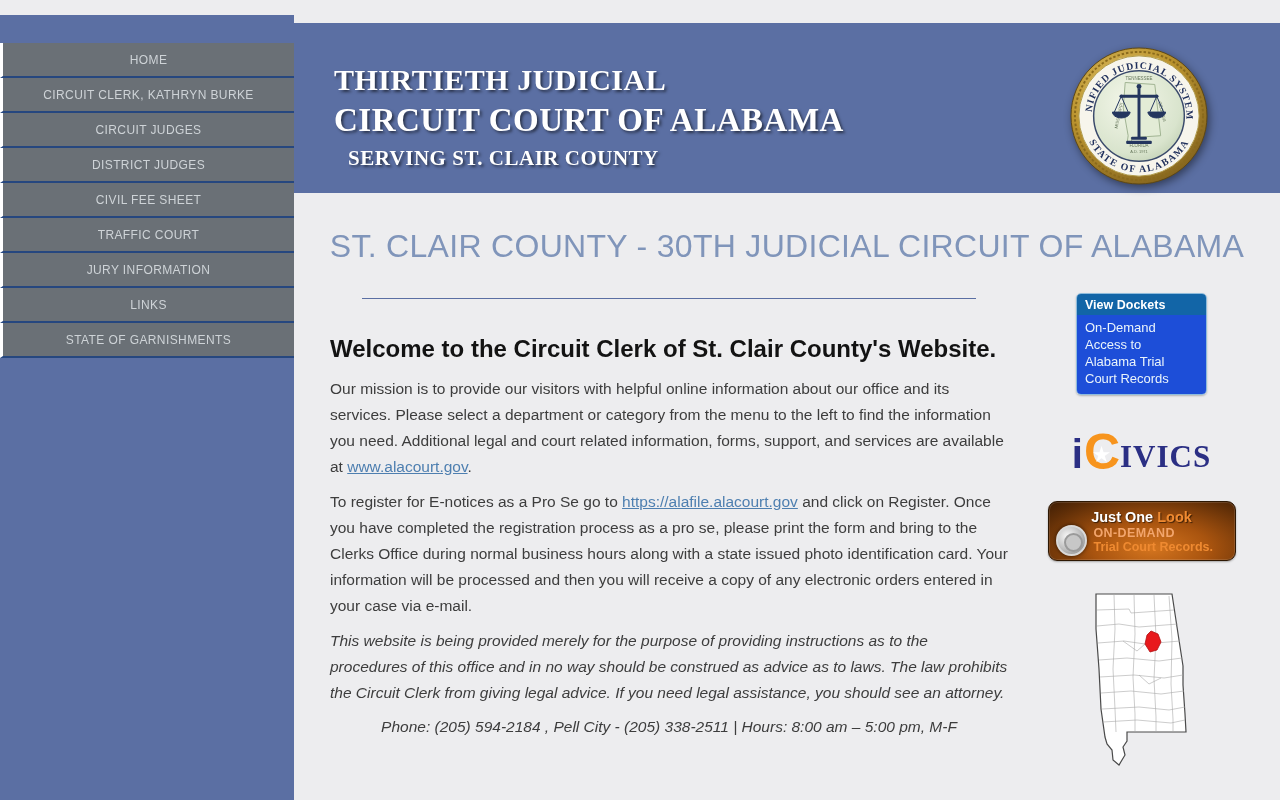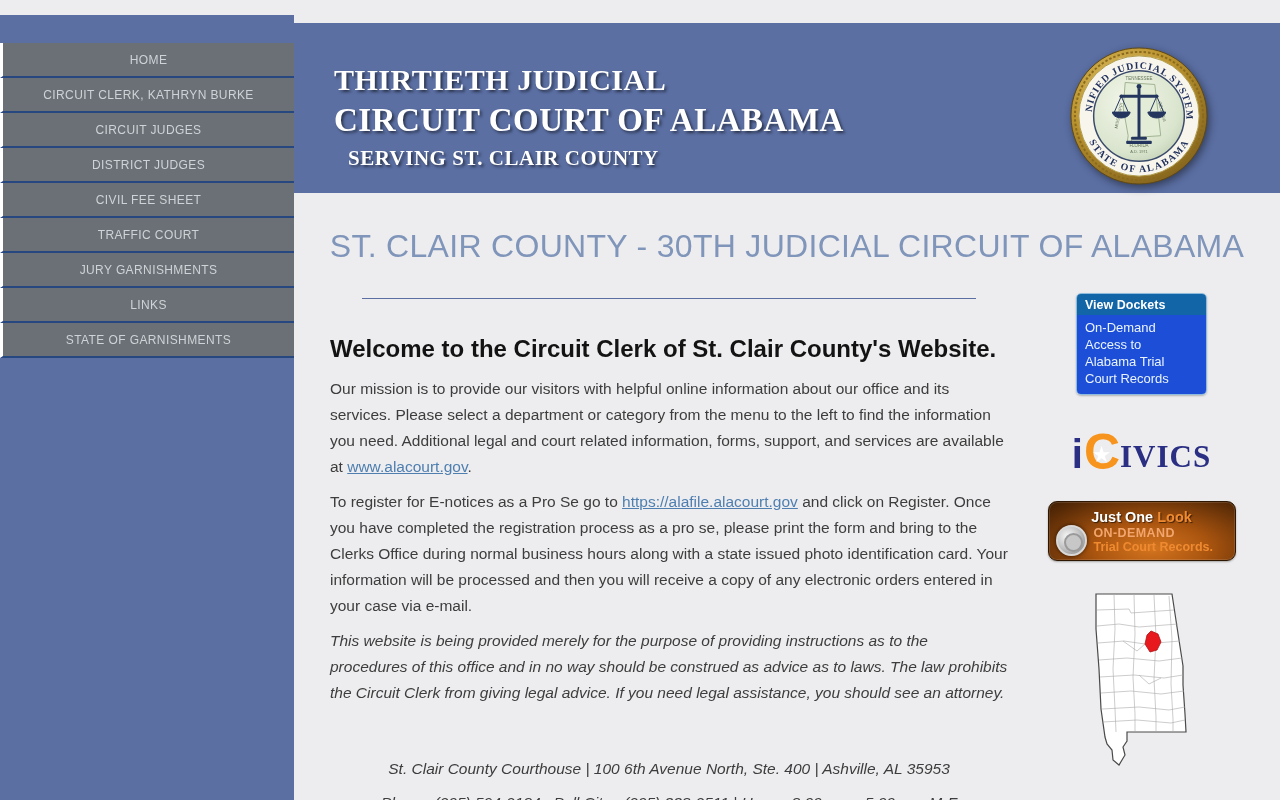--- a/index.html
+++ b/index.html
@@ -83,21 +83,21 @@
 <body>
 
 <aside class="sidebar">
   <nav class="menu">
     <div class="menu-item">HOME</div>
     <div class="menu-item">CIRCUIT CLERK, KATHRYN BURKE</div>
     <div class="menu-item">CIRCUIT JUDGES</div>
     <div class="menu-item">DISTRICT JUDGES</div>
     <div class="menu-item">CIVIL FEE SHEET</div>
     <div class="menu-item">TRAFFIC COURT</div>
-    <div class="menu-item">JURY GARNISHMENTS</div>
+    <div class="menu-item">JURY INFORMATION</div>
     <div class="menu-item">LINKS</div>
     <div class="menu-item">STATE OF GARNISHMENTS</div>
   </nav>
 </aside>
 
 <div class="main">
   <div class="topstrip"></div>
 
   <header class="header">
     <div class="titles">
@@ -162,21 +162,20 @@
       <article>
         <hr class="divider">
         <h2>Welcome to the Circuit Clerk of St. Clair County's Website.</h2>
 
         <p><span>Our mission is to provide our visitors with helpful online information about our office and its services. Please select a department or category from the menu to the left to find the information you need. Additional legal and court related information, forms, support, and services are available at </span><a>www.alacourt.gov</a><span>.</span></p>
 
         <p><span>To register for E-notices as a Pro Se go to </span><a>https://alafile.alacourt.gov</a><span> and click on Register. Once you have completed the registration process as a pro se, please print the form and bring to the Clerks Office during normal business hours along with a state issued photo identification card. Your information will be processed and then you will receive a copy of any electronic orders entered in your case via e-mail.</span></p>
 
         <p class="disclaimer">This website is being provided merely for the purpose of providing instructions as to the procedures of this office and in no way should be construed as advice as to laws. The law prohibits the Circuit Clerk from giving legal advice. If you need legal assistance, you should see an attorney.</p>
 
-        <p class="address">St. Clair County Courthouse | 100 6th Avenue North, Ste. 400 | Ashville, AL 35953</p>
         <p class="phone">Phone: (205) 594-2184 , Pell City - (205) 338-2511 | Hours: 8:00 am – 5:00 pm, M-F</p>
       </article>
 
       <div class="rail">
 
         <div class="vd">
           <div class="vd-head">View Dockets</div>
           <div class="vd-body">
             <div>On-Demand Access to</div>
             <div>Alabama Trial Court Records</div>

